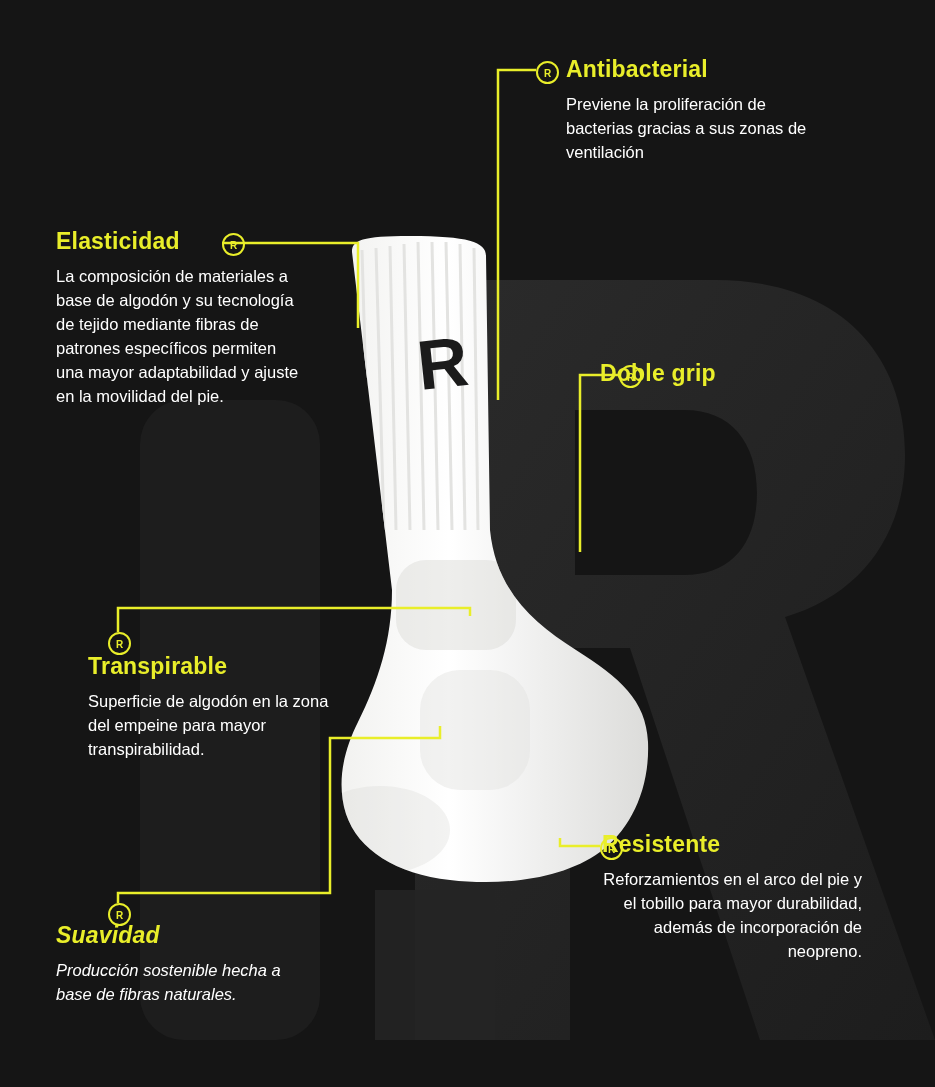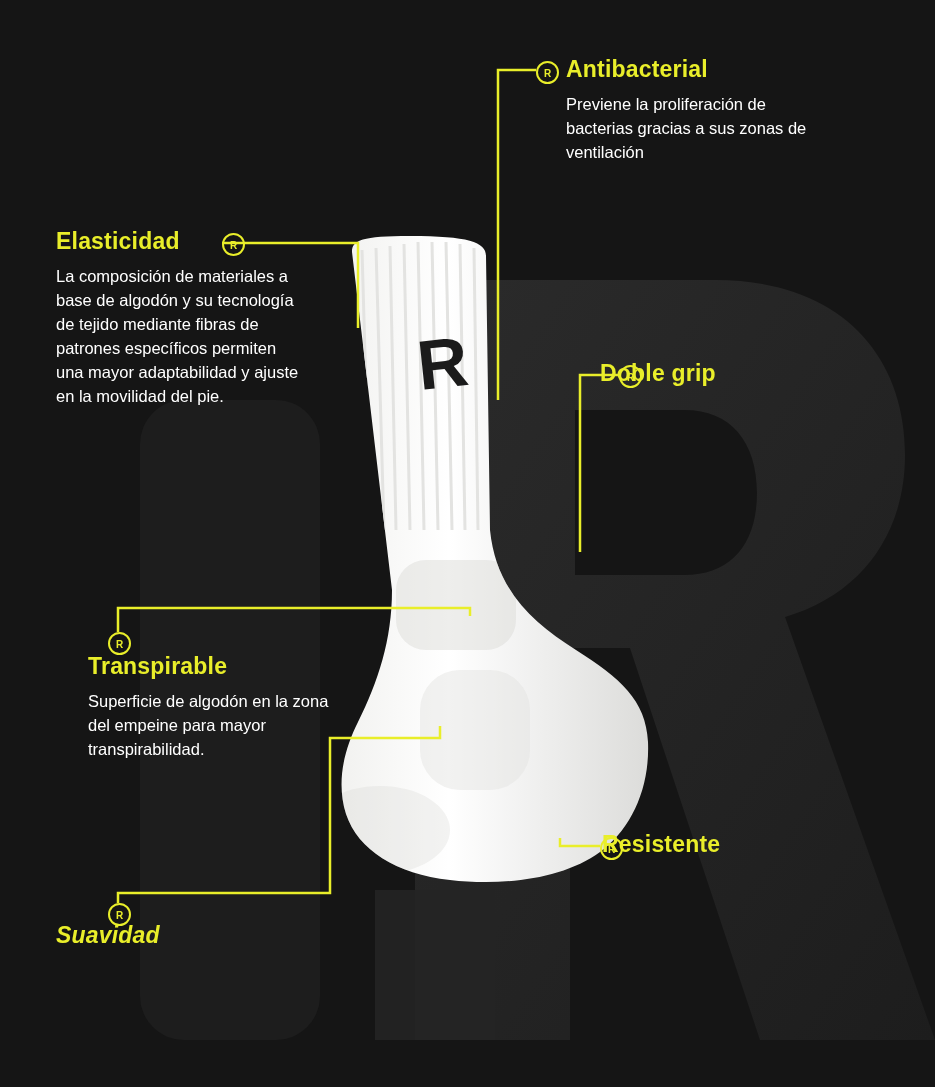--- a/index.html
+++ b/index.html
@@ -288,21 +288,23 @@
     <div class="head">
       <div class="title">Transpirable</div>
     </div>
     <div class="body">Superficie de algodón en la zona del empeine para mayor transpirabilidad.</div>
   </div>
 
   <div class="callout" id="c-resistente">
     <div class="head">
       <div class="title">Resistente</div>
     </div>
+    <div class="body">Reforzamientos en el arco del pie y el tobillo para mayor durabilidad, además de incorporación de neopreno.</div>
   </div>
 
   <div class="callout" id="c-suavidad">
     <div class="head">
       <div class="title">Suavidad</div>
     </div>
+    <div class="body">Producción sostenible hecha a base de fibras naturales.</div>
   </div>
 
 </div>
 
 </body></html>

